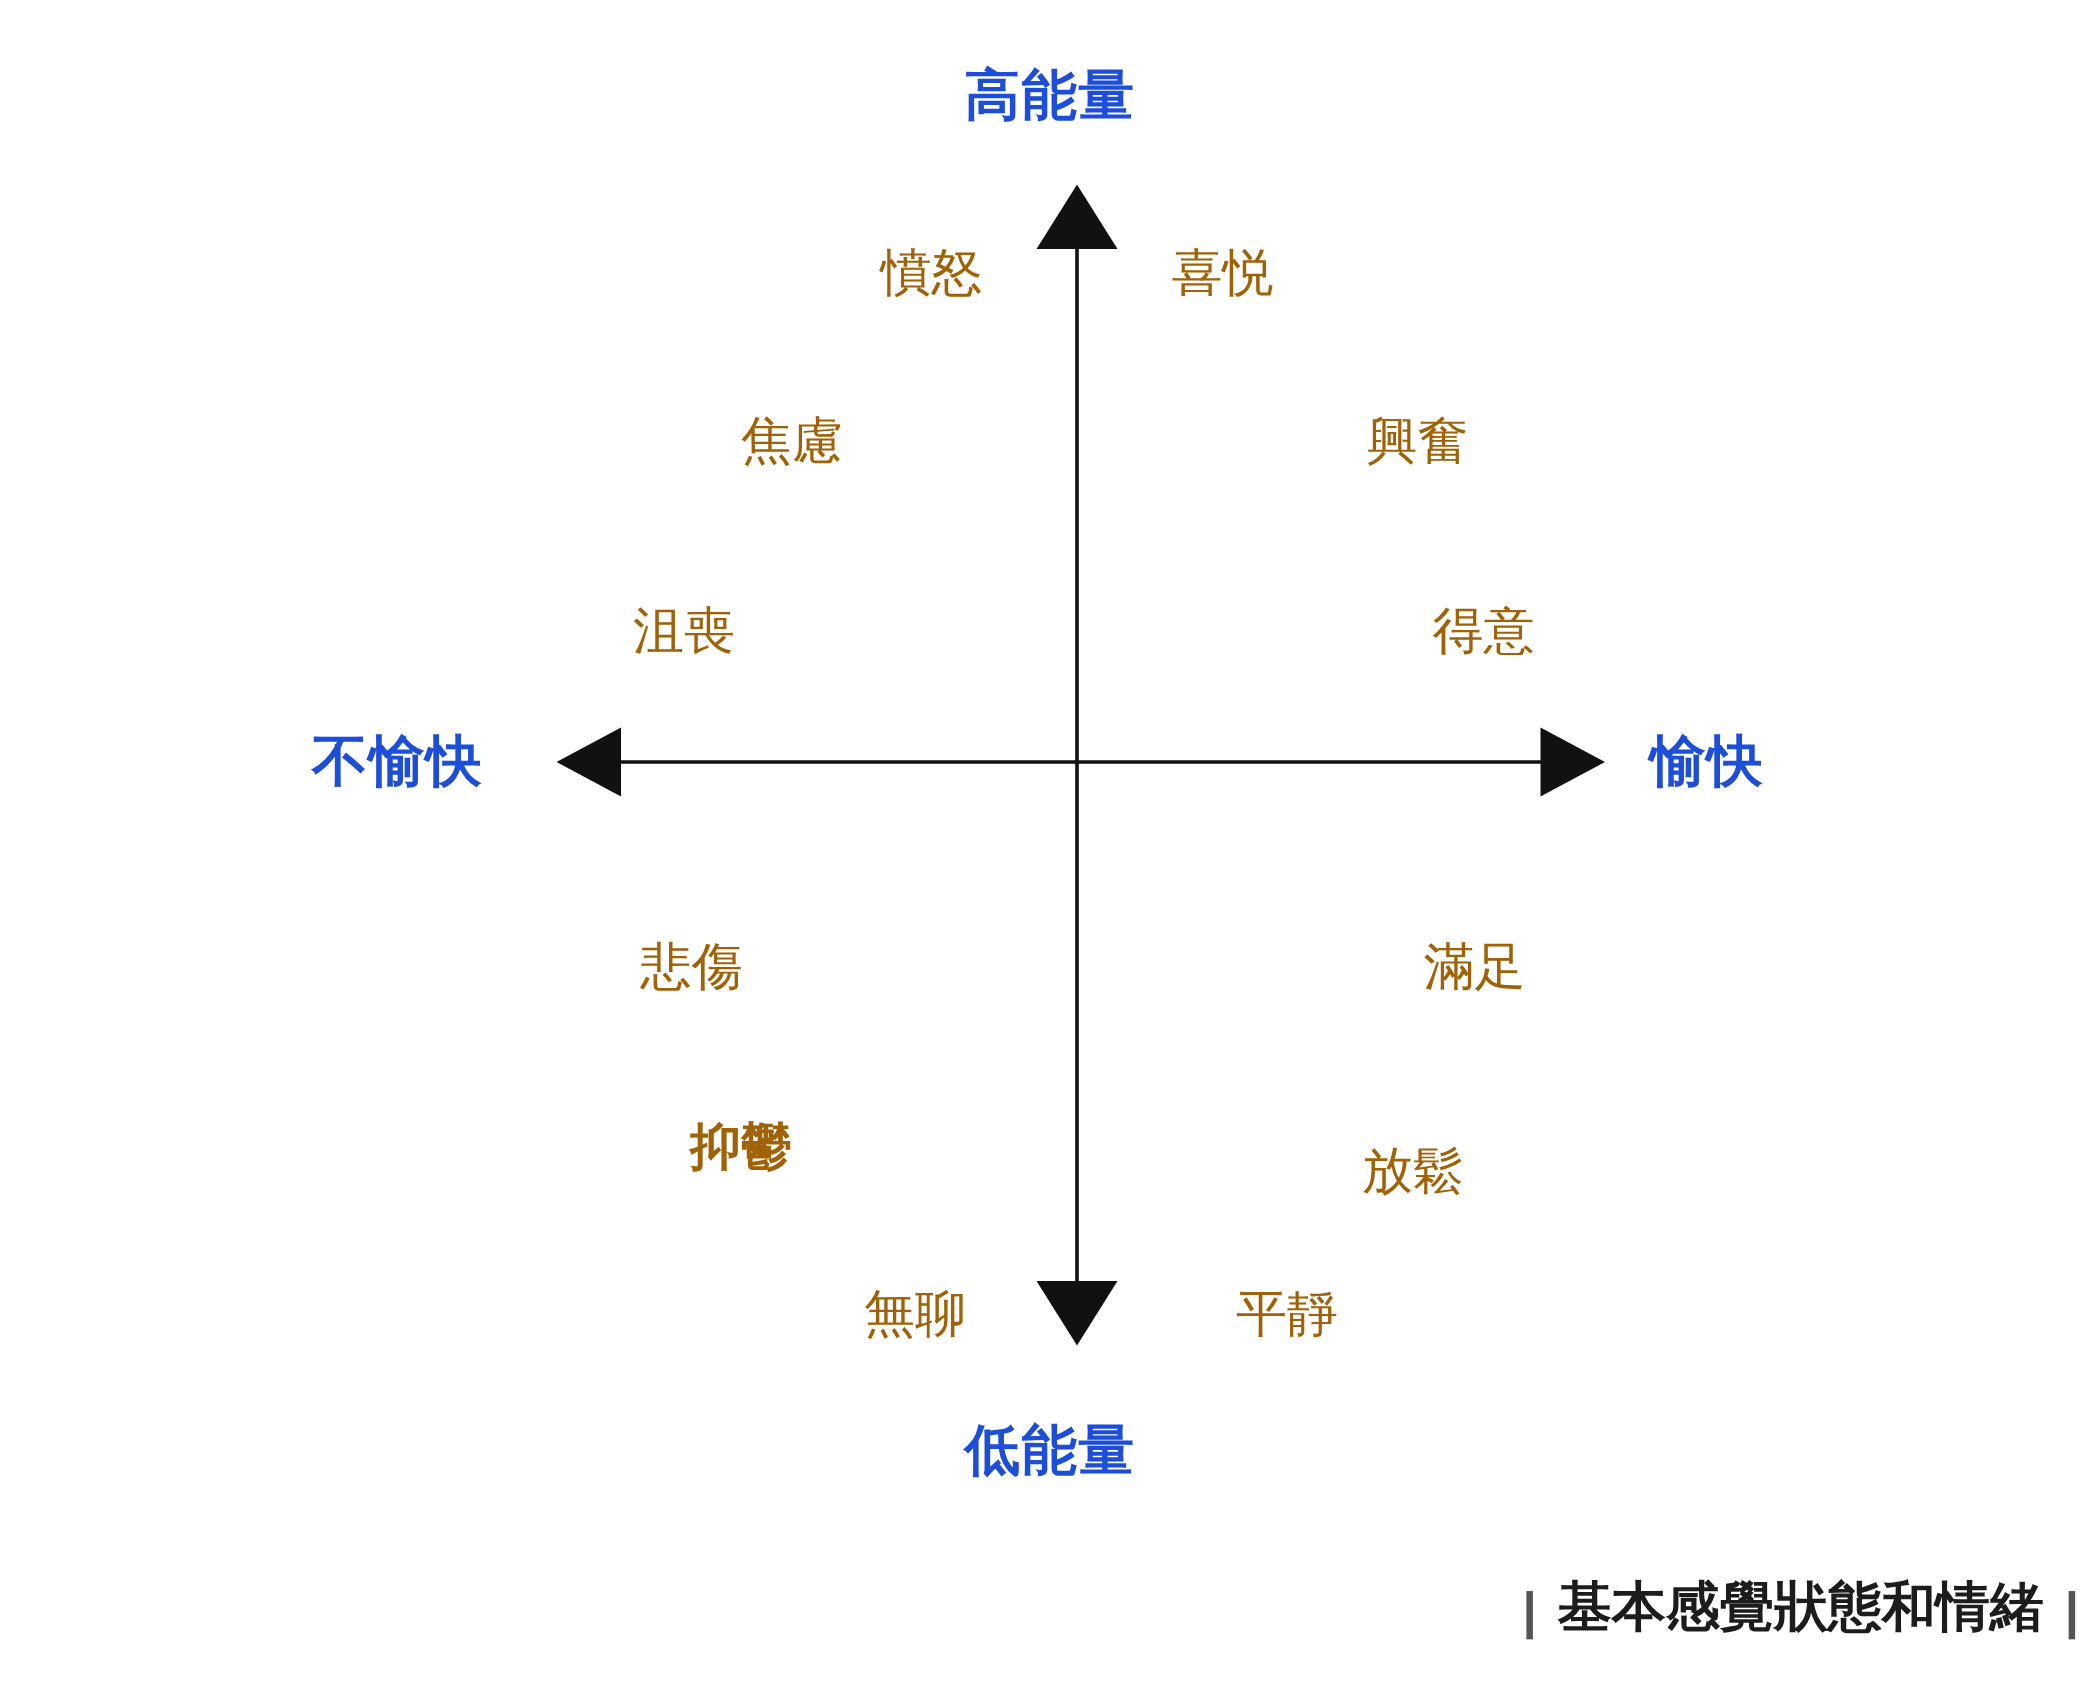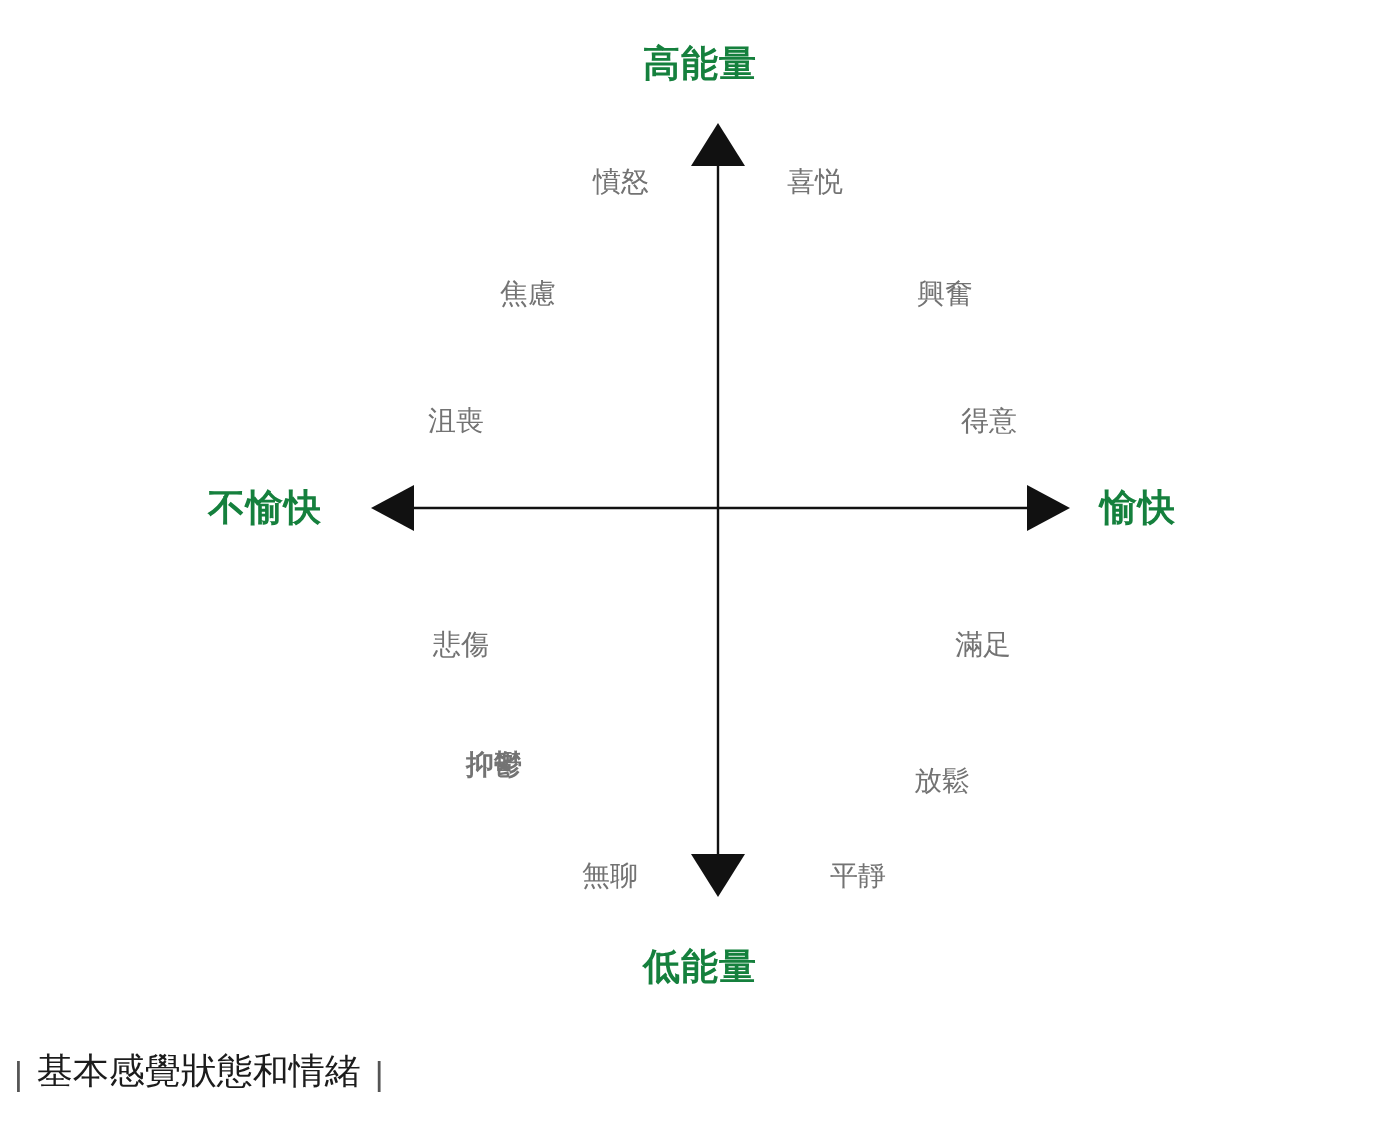--- a/index.html
+++ b/index.html
@@ -28,21 +28,21 @@
   }
 
   
   .axis-label {
     position: absolute;
     font-weight: bold;
     font-size: 37px;
     letter-spacing: 1px;
     line-height: 1;
     white-space: nowrap;
-    color: #15803d;
+    color: #1d4ed8;
   }
   .axis-label.top {
     left: 0; right: 0;
     top: 45px;
     text-align: center;
   }
   .axis-label.bottom {
     left: 0; right: 0;
     top: 948px;
     text-align: center;
@@ -52,39 +52,40 @@
     top: 489px;
   }
   .axis-label.right {
     left: 1100px;
     top: 489px;
   }
 
   
   .emotion {
     position: absolute;
-    font-size: 28px;
+    font-size: 34px;
     font-weight: 400;
     line-height: 1;
     white-space: nowrap;
-    color: #737373;
+    color: #a16207;
     transform: translate(-50%, -50%);
   }
 
   
   #caption {
     position: absolute;
     left: 0; right: 0;
     top: 1053px;
-    text-align: left;
+    text-align: right;
     font-size: 36px;
-    font-weight: 400;
+    font-weight: 700;
     color: #1c1c1c;
     line-height: 1;
     white-space: nowrap;
+    padding-left: 12px;
   }
   #caption .bar {
     display: inline-block;
     color: #555555;
     padding: 0 14px;
     font-size: 34px;
     vertical-align: -2px;
   }
 </style>
 </head>

